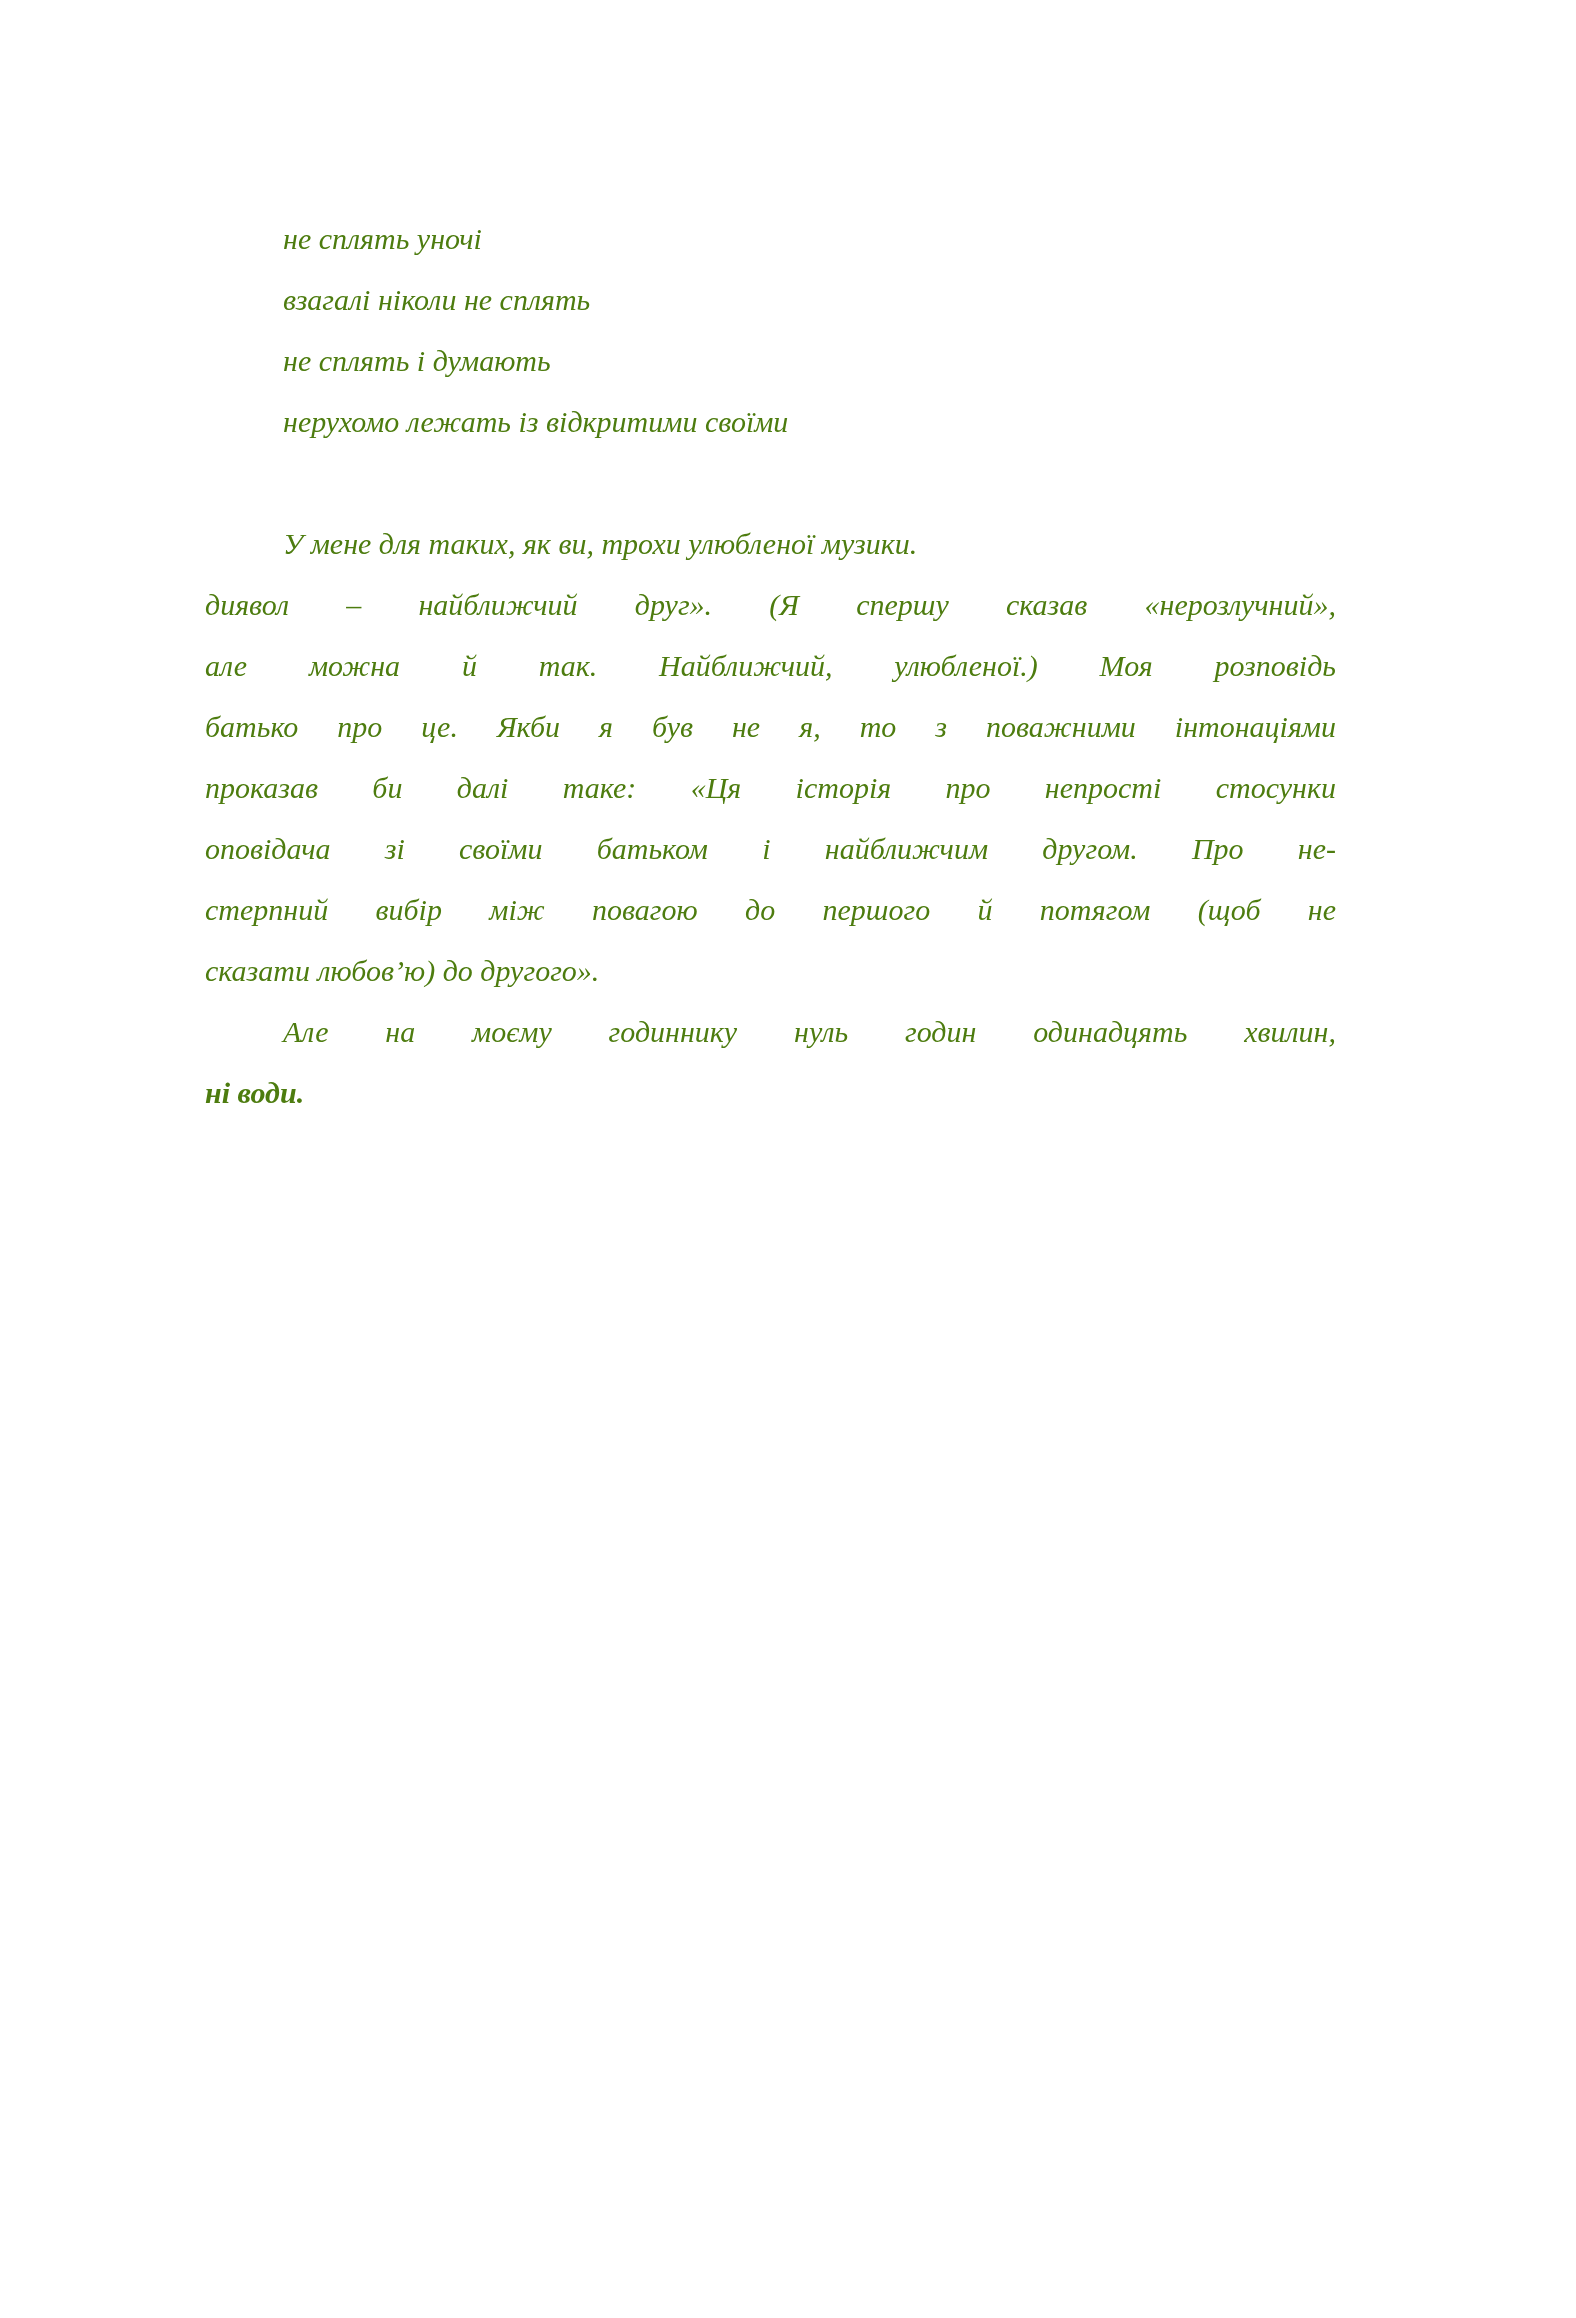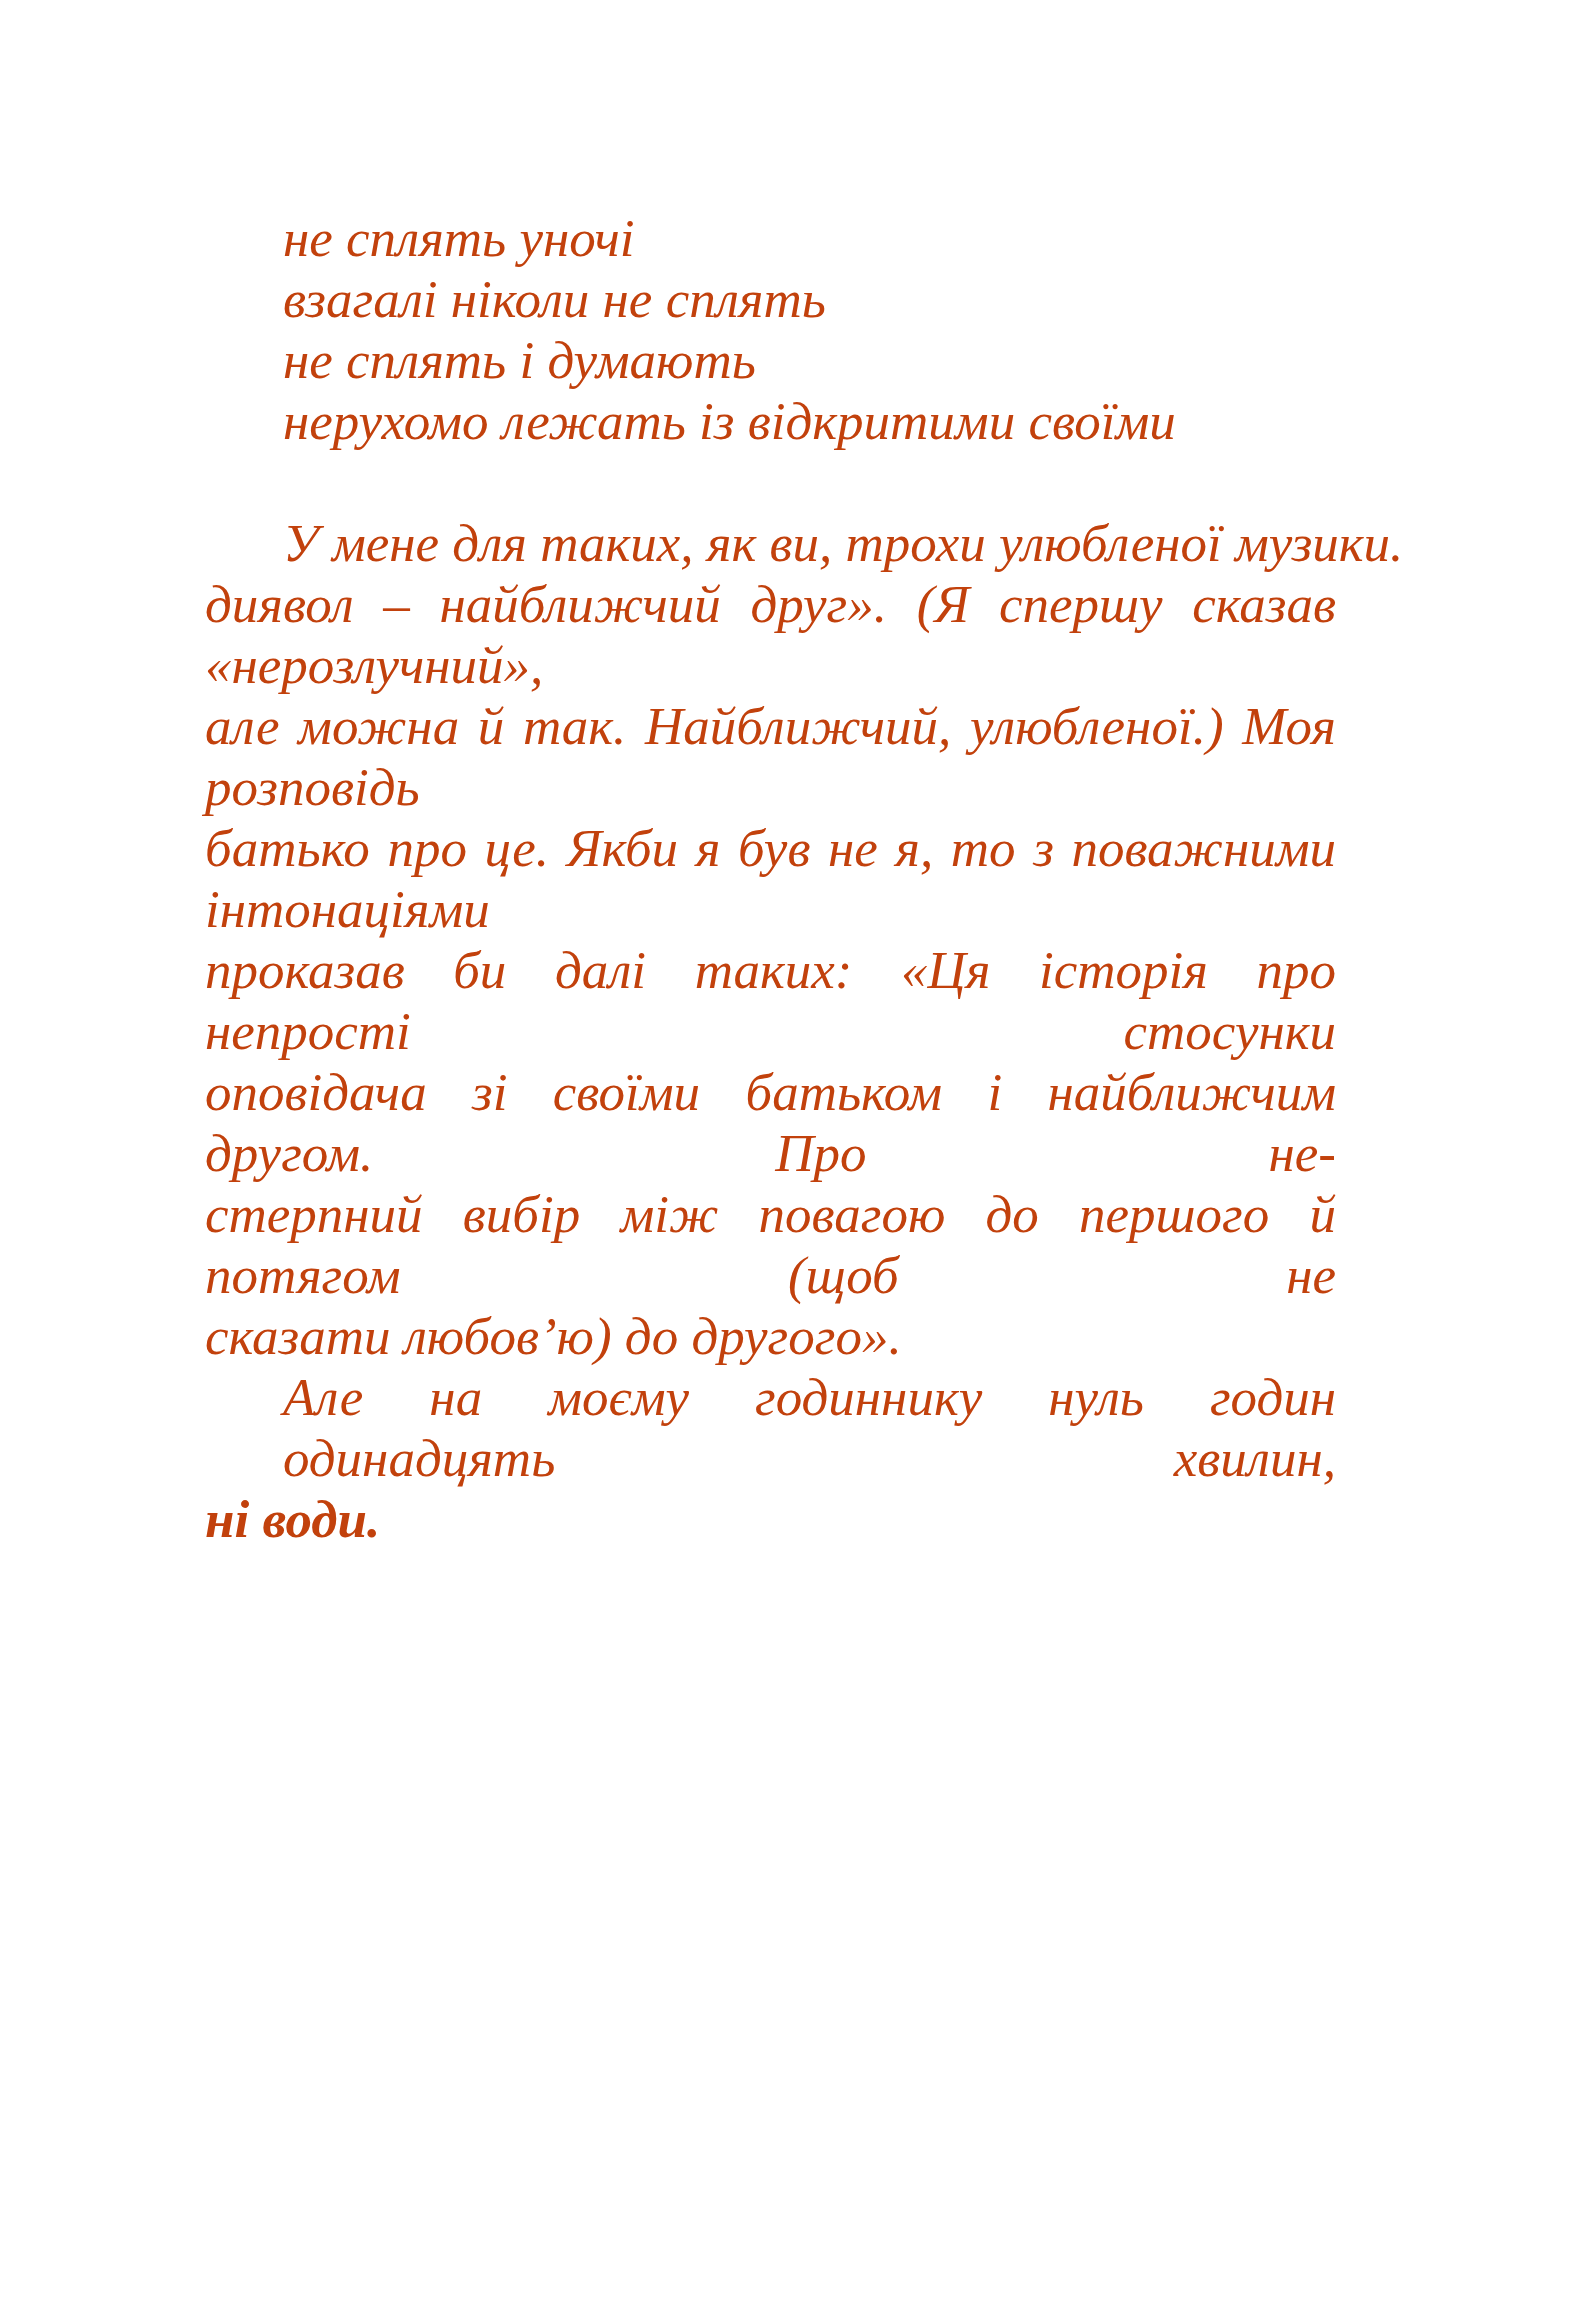--- a/index.html
+++ b/index.html
@@ -14,23 +14,23 @@
     background: #ffffff;
     overflow: hidden;
   }
   .text-block {
     position: absolute;
     left: 205px;
     top: 208px;
     width: 1131px;
     font-family: "Liberation Serif", "DejaVu Serif", serif;
     font-style: italic;
-    font-size: 53px;
+    font-size: 30px;
     line-height: 61px;
-    color: #c2410c;
+    color: #4d7c0f;
   }
   .line {
     white-space: nowrap;
   }
   .just {
     white-space: normal;
     text-align: justify;
     text-align-last: justify;
   }
   .indent {
@@ -59,21 +59,21 @@
     <div class="spacer"></div>
 
     <div>
       <div class="line indent">У мене для таких, як ви, трохи улюбленої музики.</div>
     </div>
 
     <div>
       <div class="line just">диявол – найближчий друг». (Я спершу сказав «нерозлучний»,</div>
       <div class="line just">але можна й так. Найближчий, улюбленої.) Моя розповідь</div>
       <div class="line just">батько про це. Якби я був не я, то з поважними інтонаціями</div>
-      <div class="line just">проказав би далі таких: «Ця історія про непрості стосунки</div>
+      <div class="line just">проказав би далі таке: «Ця історія про непрості стосунки</div>
       <div class="line just">оповідача зі своїми батьком і найближчим другом. Про не-</div>
       <div class="line just">стерпний вибір між повагою до першого й потягом (щоб не</div>
       <div class="line">сказати любов’ю) до другого».</div>
     </div>
 
     <div>
       <div class="line just indent">Але на моєму годиннику нуль годин одинадцять хвилин,</div>
     </div>
 
     <div>

